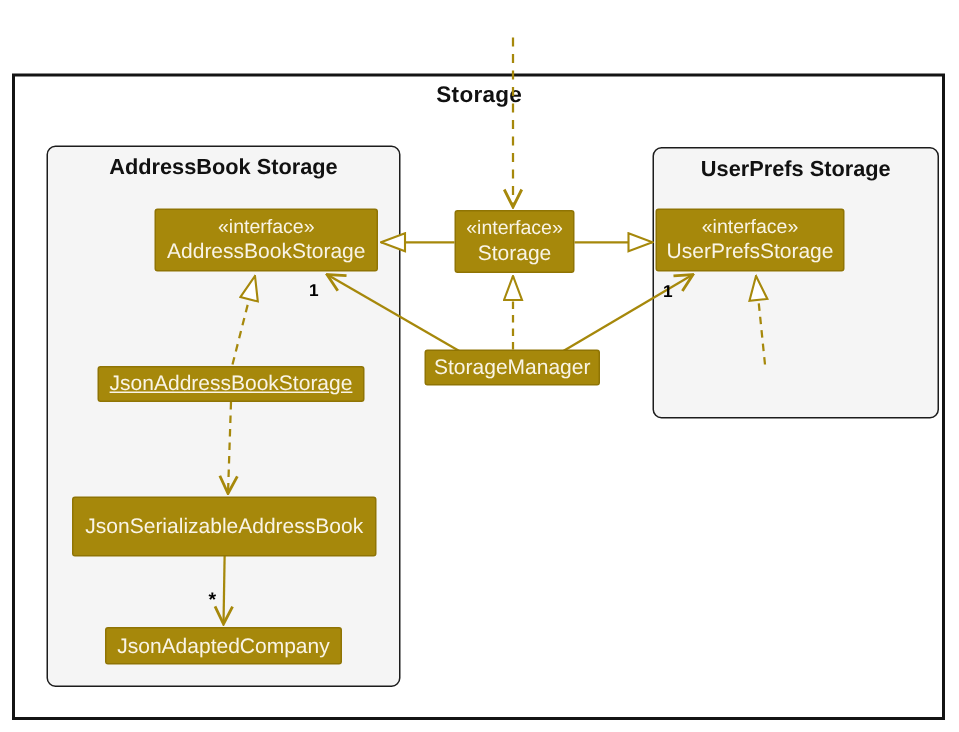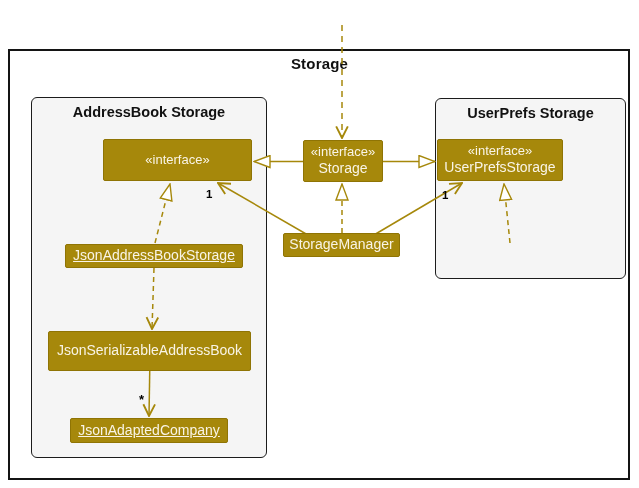--- a/index.html
+++ b/index.html
@@ -74,20 +74,21 @@
 
     <line x1="362" y1="242" x2="462" y2="183" stroke="#a6880b" stroke-width="1.5" marker-end="url(#arrowOpen)"></line>
 
     <line x1="154" y1="268" x2="152" y2="329" stroke="#a6880b" stroke-width="1.5" stroke-dasharray="5,4" marker-end="url(#arrowOpen)"></line>
 
     <line x1="150" y1="355" x2="149" y2="416" stroke="#a6880b" stroke-width="1.5" marker-end="url(#arrowOpen)"></line>
   </svg>
 
   <div class="uml-box" style="left:103px;top:139px;width:149px;height:42px;">
     <span class="stereo">«interface»</span>
+    <span class="cname">AddressBookStorage</span>
   </div>
 
   <div class="uml-box" style="left:303px;top:140px;width:80px;height:42px;">
     <span class="stereo">«interface»</span>
     <span class="cname">Storage</span>
   </div>
 
   <div class="uml-box" style="left:437px;top:139px;width:126px;height:42px;">
     <span class="stereo">«interface»</span>
     <span class="cname">UserPrefsStorage</span>
@@ -99,21 +100,21 @@
 
   <div class="uml-box" style="left:283px;top:233px;width:117px;height:24px;">
     <span class="cname">StorageManager</span>
   </div>
 
 
   <div class="uml-box" style="left:48px;top:331px;width:203px;height:40px;">
     <span class="cname">JsonSerializableAddressBook</span>
   </div>
 
-  <div class="uml-box" style="left:70px;top:418px;width:158px;height:25px;text-decoration:underline;">
+  <div class="uml-box" style="left:70px;top:418px;width:158px;height:25px;">
     <span class="cname">JsonAdaptedCompany</span>
   </div>
 
   <div class="mult" style="left:206px;top:188px;">1</div>
 
   <div class="mult" style="left:442px;top:189px;">1</div>
 
   <div class="mult star" style="left:139px;top:392px;">*</div>
 
 </div>

